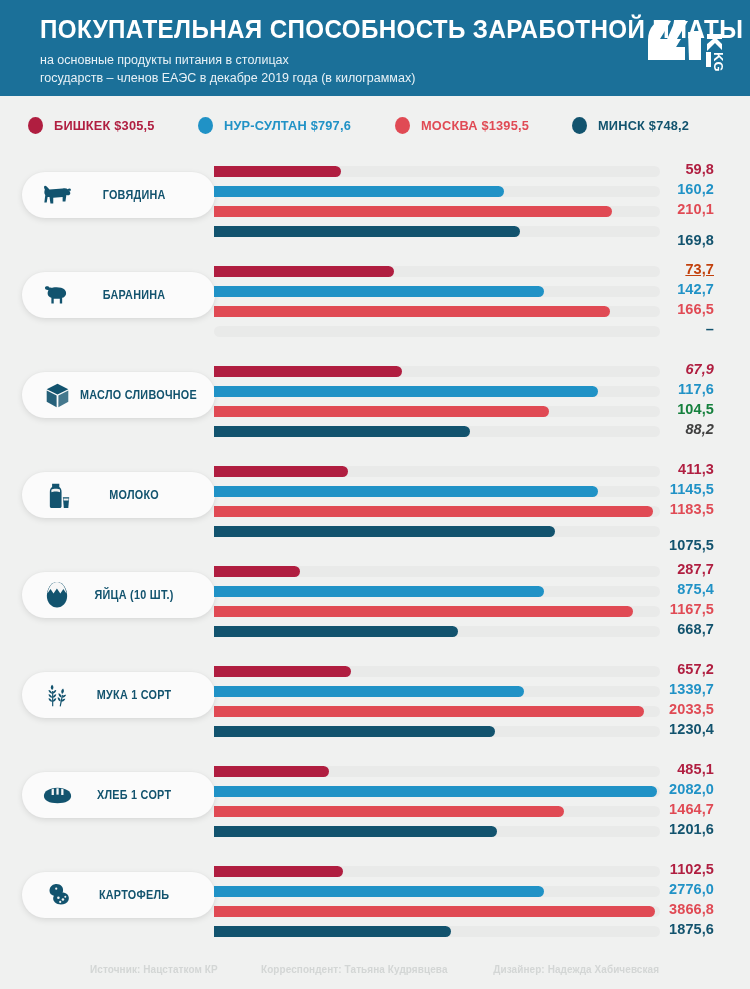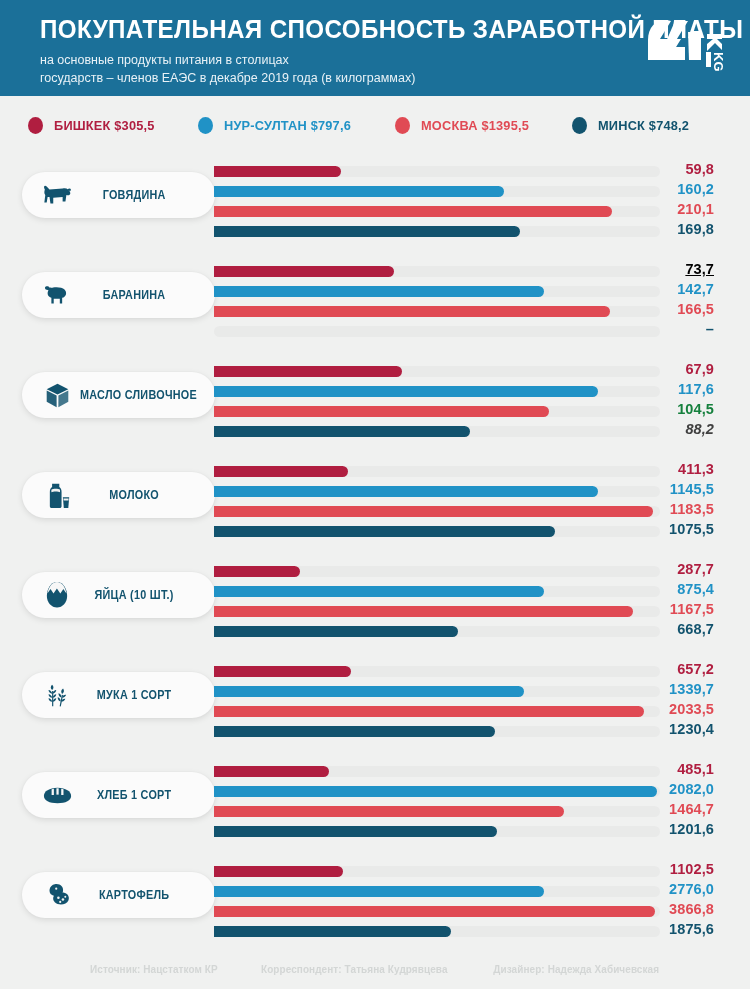--- a/index.html
+++ b/index.html
@@ -231,39 +231,39 @@
             <div class="val" style="color: rgb(32, 146, 198);">160,2</div>
           </div>
           <div class="barrow">
             <div class="track"></div>
             <div class="bar" style="background: rgb(224, 74, 84); width: 397.832px;"></div>
             <div class="val" style="color: rgb(224, 74, 84);">210,1</div>
           </div>
           <div class="barrow">
             <div class="track"></div>
             <div class="bar" style="background: rgb(18, 83, 110); width: 305.956px;"></div>
-            <div class="val" style="color: rgb(18, 83, 110);">169,8</div>
+            <div class="val" style="color: rgb(18, 83, 110); margin-top: 11px;">169,8</div>
           </div>
         </div>
       </div>
       <div class="group">
         <div class="pill">
           <span class="pill-icon">
             <svg viewBox="0 0 32 26" width="30" height="26">
               <path fill="#12536e" d="M7 4 C4 3 2 5 4 7 L7 8 C5 11 6 15 10 16 L10 22 L12.5 22 L12.5 17 L19 17 L19 22 L21.5 22 L21.5 16 C26 15 27 10 24 7 C21 4 12 4 9 6 Z"></path>
               <path fill="#12536e" d="M7 6 C9 4 12 5 11 8 C10 10 6 9 7 6 Z"></path>
             </svg>
           </span>
           <span class="pill-label">БАРАНИНА</span>
         </div>
         <div class="bars">
           <div class="barrow">
             <div class="track"></div>
             <div class="bar" style="background: rgb(176, 30, 64); width: 180.184px;"></div>
-            <div class="val" style="color: #000000; text-decoration: underline;">73,7</div>
+            <div class="val" style="color: #c2410c; text-decoration: underline;">73,7</div>
           </div>
           <div class="barrow">
             <div class="track"></div>
             <div class="bar" style="background: rgb(32, 146, 198); width: 330.486px;"></div>
             <div class="val" style="color: rgb(32, 146, 198);">142,7</div>
           </div>
           <div class="barrow">
             <div class="track"></div>
             <div class="bar" style="background: rgb(224, 74, 84); width: 396.494px;"></div>
             <div class="val" style="color: rgb(224, 74, 84);">166,5</div>
@@ -282,21 +282,21 @@
               <path fill="#12536e" opacity="0.92" d="M3 9.5 L14 15 L14 28 L3 22 Z"></path>
               <path fill="#12536e" opacity="0.78" d="M27 9.5 L16 15 L16 28 L27 22 Z"></path>
             </svg>
           </span>
           <span class="pill-label">МАСЛО СЛИВОЧНОЕ</span>
         </div>
         <div class="bars">
           <div class="barrow">
             <div class="track"></div>
             <div class="bar" style="background: rgb(176, 30, 64); width: 187.766px;"></div>
-            <div class="val" style="color: rgb(176, 30, 64);">67,9</div>
+            <div class="val" style="color: rgb(176, 30, 64); font-style: italic;">67,9</div>
           </div>
           <div class="barrow">
             <div class="track"></div>
             <div class="bar" style="background: rgb(32, 146, 198); width: 384.006px;"></div>
             <div class="val" style="color: rgb(32, 146, 198);">117,6</div>
           </div>
           <div class="barrow">
             <div class="track"></div>
             <div class="bar" style="background: rgb(224, 74, 84); width: 335.392px;"></div>
             <div class="val" style="color: #15803d;">104,5</div>
@@ -332,21 +332,21 @@
             <div class="val" style="color: rgb(32, 146, 198);">1145,5</div>
           </div>
           <div class="barrow">
             <div class="track"></div>
             <div class="bar" style="background: rgb(224, 74, 84); width: 439.31px;"></div>
             <div class="val" style="color: rgb(224, 74, 84);">1183,5</div>
           </div>
           <div class="barrow">
             <div class="track"></div>
             <div class="bar" style="background: rgb(18, 83, 110); width: 341.19px;"></div>
-            <div class="val" style="color: rgb(18, 83, 110);">1075,5</div>
+            <div class="val" style="color: rgb(18, 83, 110); margin-top: 16px;">1075,5</div>
           </div>
         </div>
       </div>
       <div class="group">
         <div class="pill">
           <span class="pill-icon">
             <svg viewBox="0 0 26 30" width="24" height="28">
               <path fill="#12536e" d="M13 1 C20 1 24 9 24 16 C24 23 19 28.5 13 28.5 C7 28.5 2 23 2 16 C2 9 6 1 13 1 Z"></path>
               <path fill="#f7f7f7" d="M2.6 13.5 L6 8.5 L9.2 13.5 L12.9 8 L16.6 13.5 L19.9 8.6 L23.4 13.6 C22 6.5 18.5 1 13 1 C7.3 1 3.8 7 2.6 13.5 Z"></path>
             </svg>

